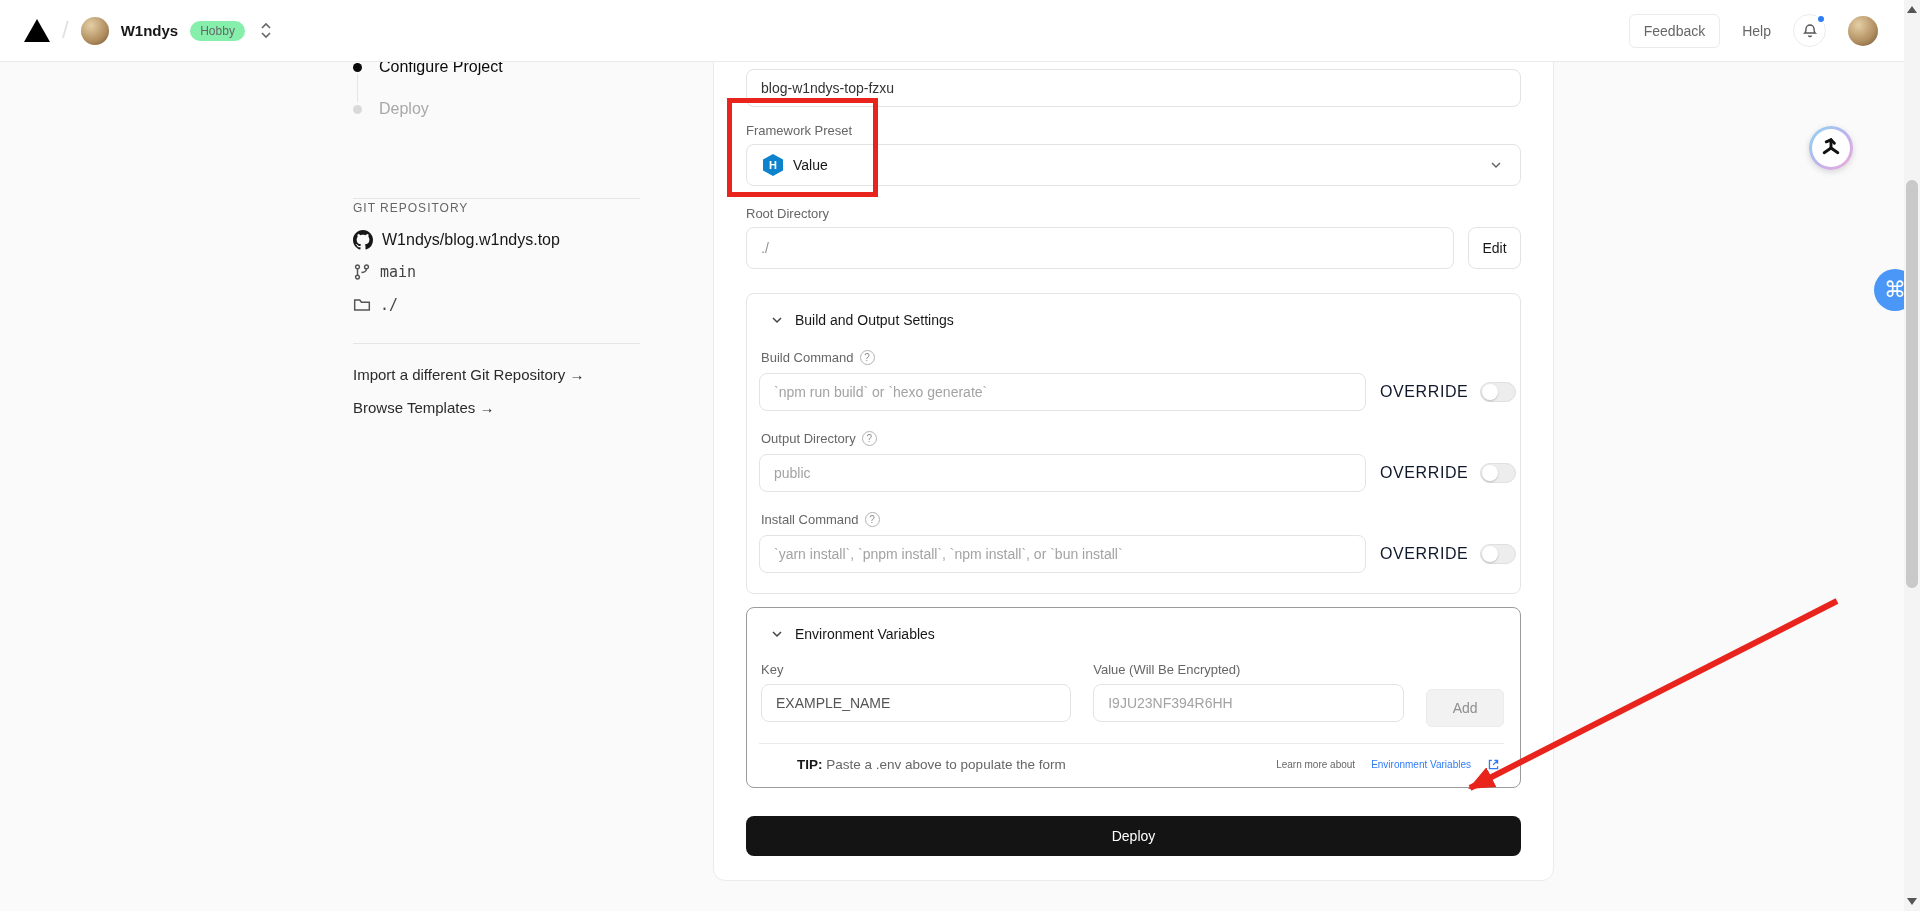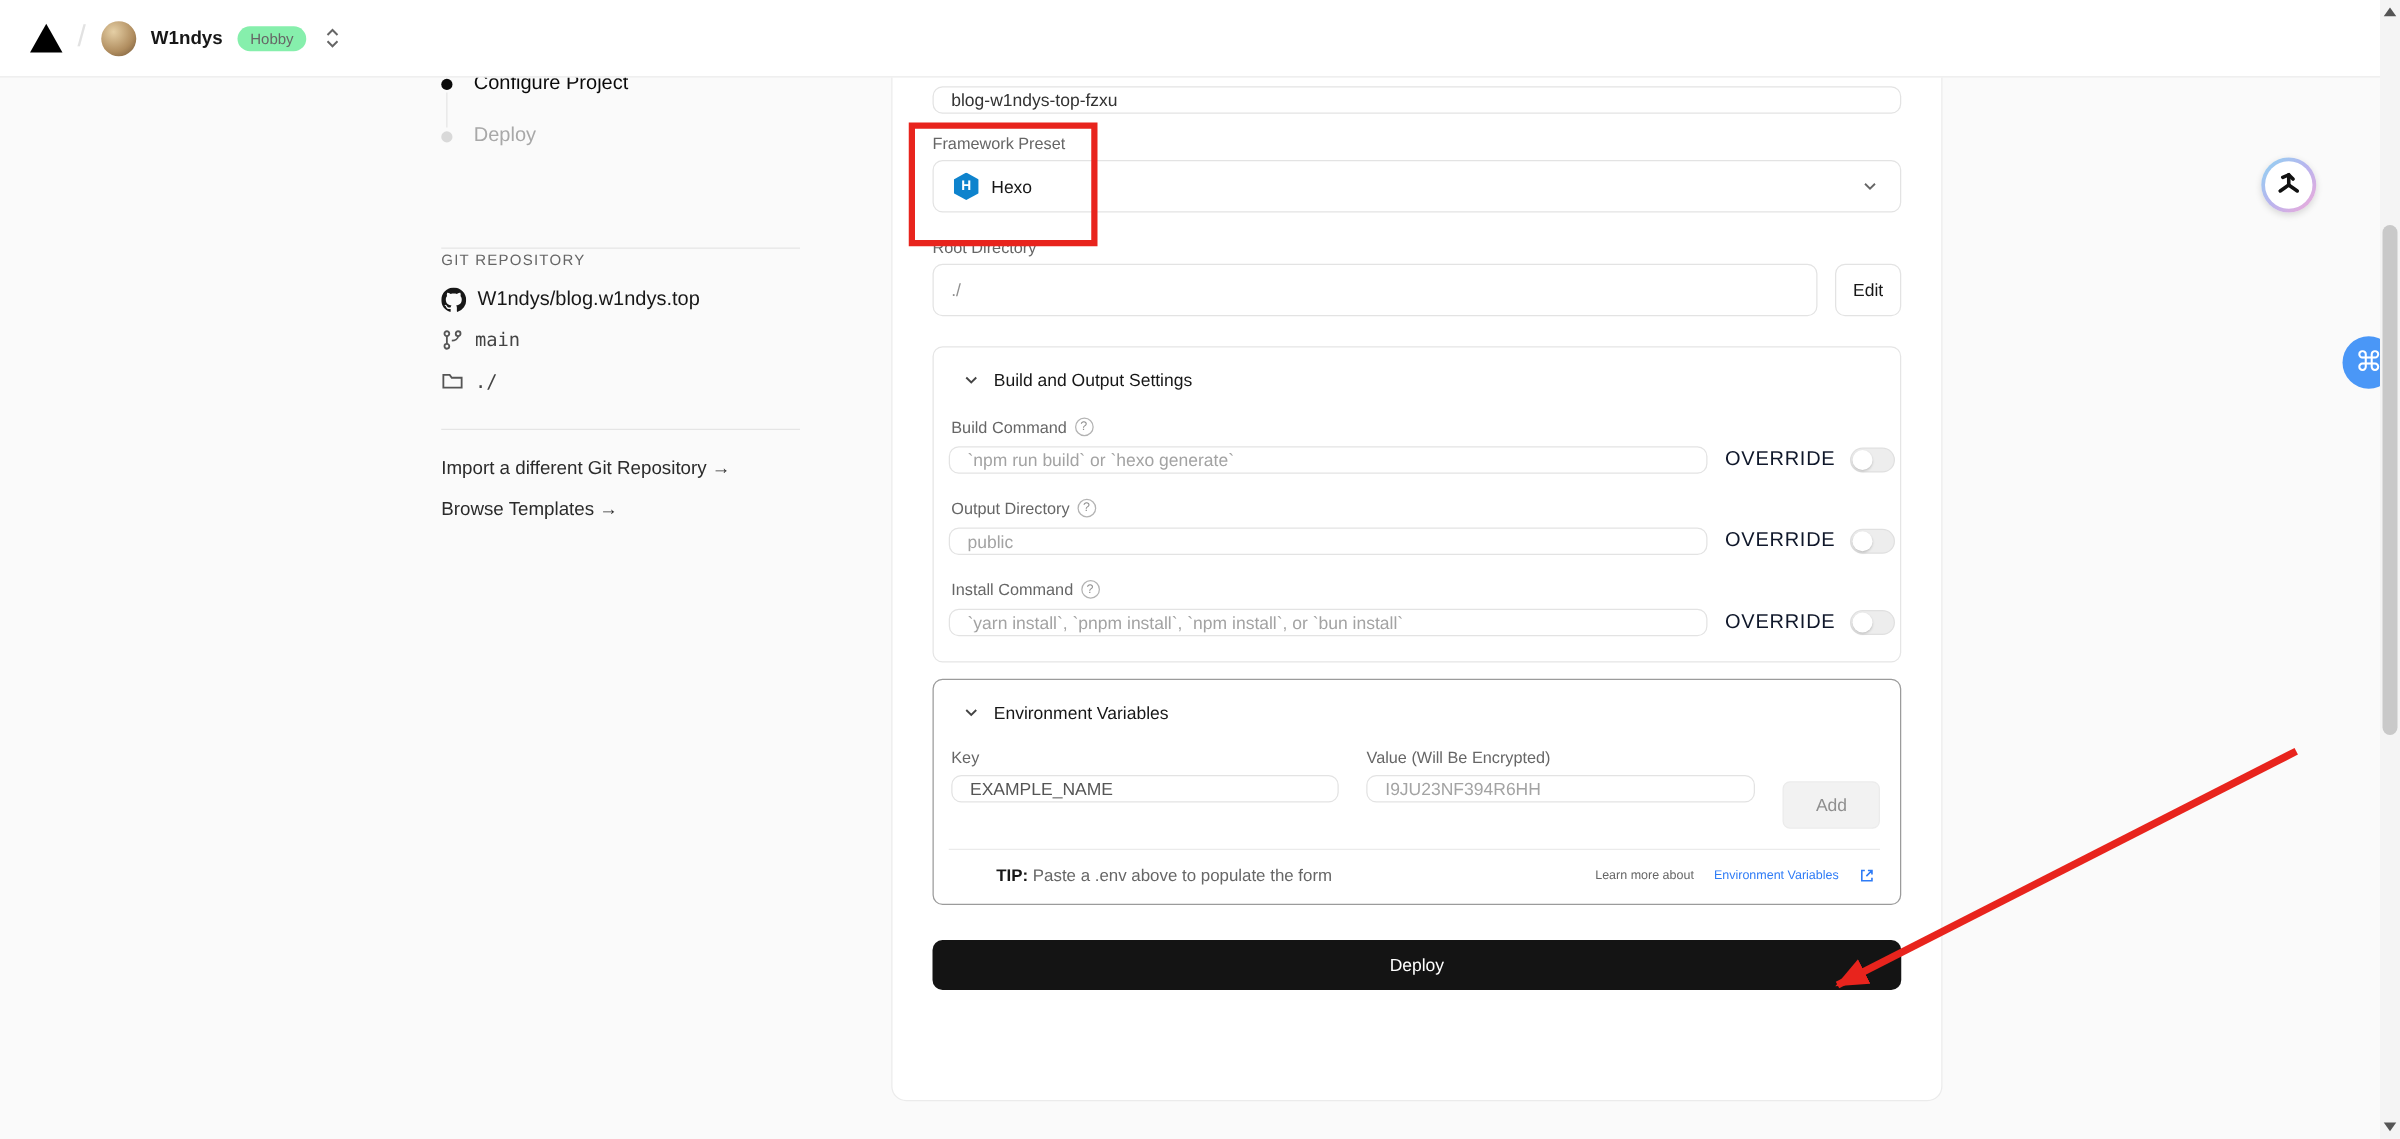--- a/index.html
+++ b/index.html
@@ -54,21 +54,21 @@
   .branch-row { top:201px; }
   .dir-row { top:234px; }
   .side-mono { font-size:15px; color:#444; }
   .side-link { position:absolute; left:0; font-size:15px; font-weight:500; color:#2b2b2b; cursor:pointer; }
   .link-import { top:304px; }
   .link-templates { top:337px; }
 
   
   .card { position:absolute; left:713px; top:-34px; width:841px; height:853px; background:#fff;
           border:1px solid #ebebeb; border-radius:12px; padding:40px 32px 0; }
-  .text-input { width:100%; height:22px; border:1px solid #e3e3e3; border-radius:8px; background:#fff;
+  .text-input { width:100%; height:38px; border:1px solid #e3e3e3; border-radius:8px; background:#fff;
                 padding:0 14px; font-size:14px; color:#333; font-family:inherit; outline:none; }
   .text-input::placeholder { color:#a3a3a3; }
   .field-label { font-size:13px; color:#666; display:flex; align-items:center; gap:6px; }
   .q-icon { width:15px; height:15px; border:1px solid #b3b3b3; border-radius:50%; color:#8f8f8f;
             font-size:10px; display:inline-flex; align-items:center; justify-content:center; }
   .framework-label { margin-top:16px; }
   .select { margin-top:6px; height:42px; border:1px solid #e3e3e3; border-radius:8px; background:#fff;
             display:flex; align-items:center; padding:0 16px; gap:10px; cursor:pointer; }
   .hexo-hex { width:20px; height:22px; background:#0e83cd; color:#fff; font-size:11px; font-weight:700;
               display:flex; align-items:center; justify-content:center;
@@ -151,20 +151,32 @@
     <span class="badge">Hobby</span>
     <span class="carets">
       <svg width="14" height="8" viewBox="0 0 14 8">
           <polyline points="3,6 7,2 11,6" fill="none" stroke="#666" stroke-width="1.6"></polyline>
         </svg>
       <svg width="14" height="8" viewBox="0 0 14 8">
           <polyline points="3,2 7,6 11,2" fill="none" stroke="#666" stroke-width="1.6"></polyline>
         </svg>
     </span>
   </div>
+  <div class="nav-right">
+    <button class="feedback-btn">Feedback</button>
+    <span class="help-link">Help</span>
+    <div class="bell-wrap">
+      <svg width="16" height="16" viewBox="0 0 16 16" fill="none" stroke="#555" stroke-width="1.4">
+        <path d="M8 2a4 4 0 0 0-4 4c0 3-1.2 4-1.2 4h10.4S12 9 12 6a4 4 0 0 0-4-4z"></path>
+        <path d="M6.5 12.5a1.6 1.6 0 0 0 3 0"></path>
+      </svg>
+      <span class="bell-dot"></span>
+    </div>
+    <div class="av user-av"></div>
+  </div>
 </div>
 
 <div class="page">
 
   <div class="sidebar">
     <div class="steps">
       <div class="step step-configure">
         <span class="dot dot-active"></span>
         <span class="step-label">Configure Project</span>
       </div>
@@ -201,21 +213,21 @@
     <div class="side-link link-import">Import a different Git Repository →</div>
     <div class="side-link link-templates">Browse Templates →</div>
   </div>
 
   <div class="card">
     <input class="text-input" value="blog-w1ndys-top-fzxu" style="">
 
     <div class="field-label framework-label">Framework Preset</div>
     <div class="select">
       <span class="hexo-hex">H</span>
-      <span class="select-value">Hexo</span>
+      <span class="select-value">Value</span>
       <svg class="chev" width="16" height="16" viewBox="0 0 16 16">
         <polyline points="4,6 8,10 12,6" fill="none" stroke="#666" stroke-width="1.5"></polyline>
         </svg>
     </div>
 
     <div class="field-label root-label">Root Directory</div>
     <div class="root-row">
       <input class="text-input" value="./" style="">
       <button class="edit-btn">Edit</button>
     </div>

